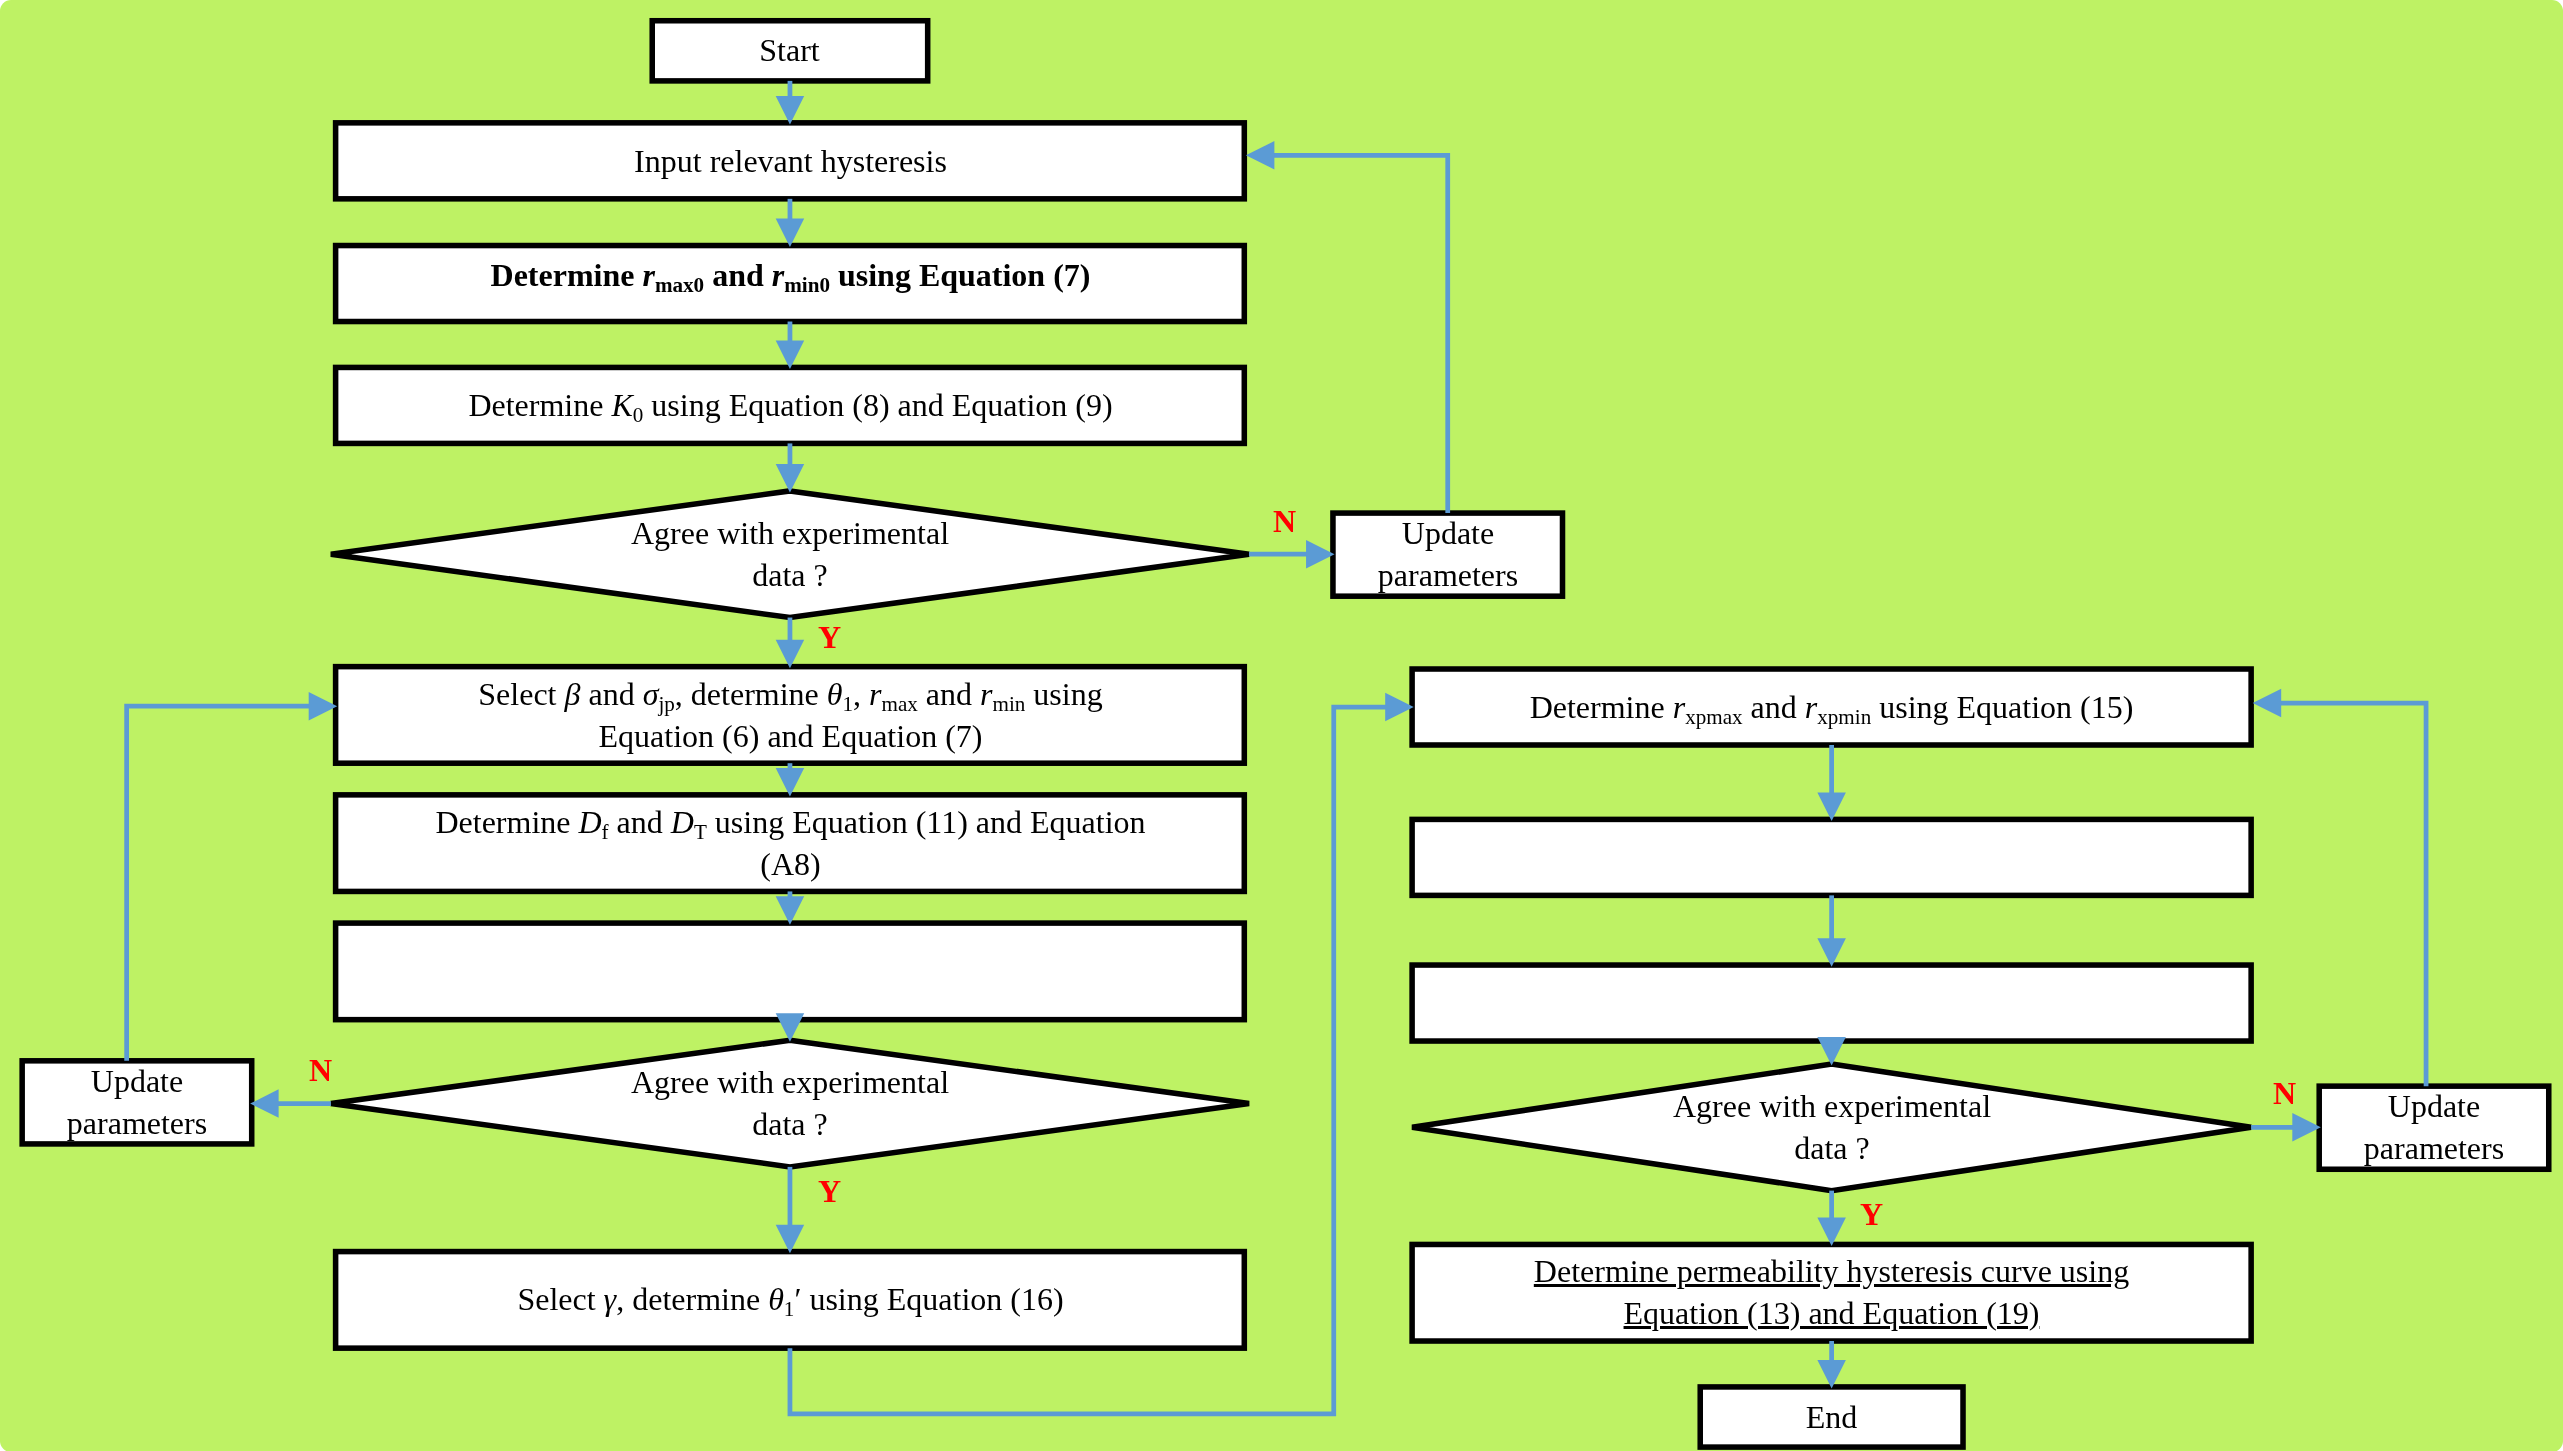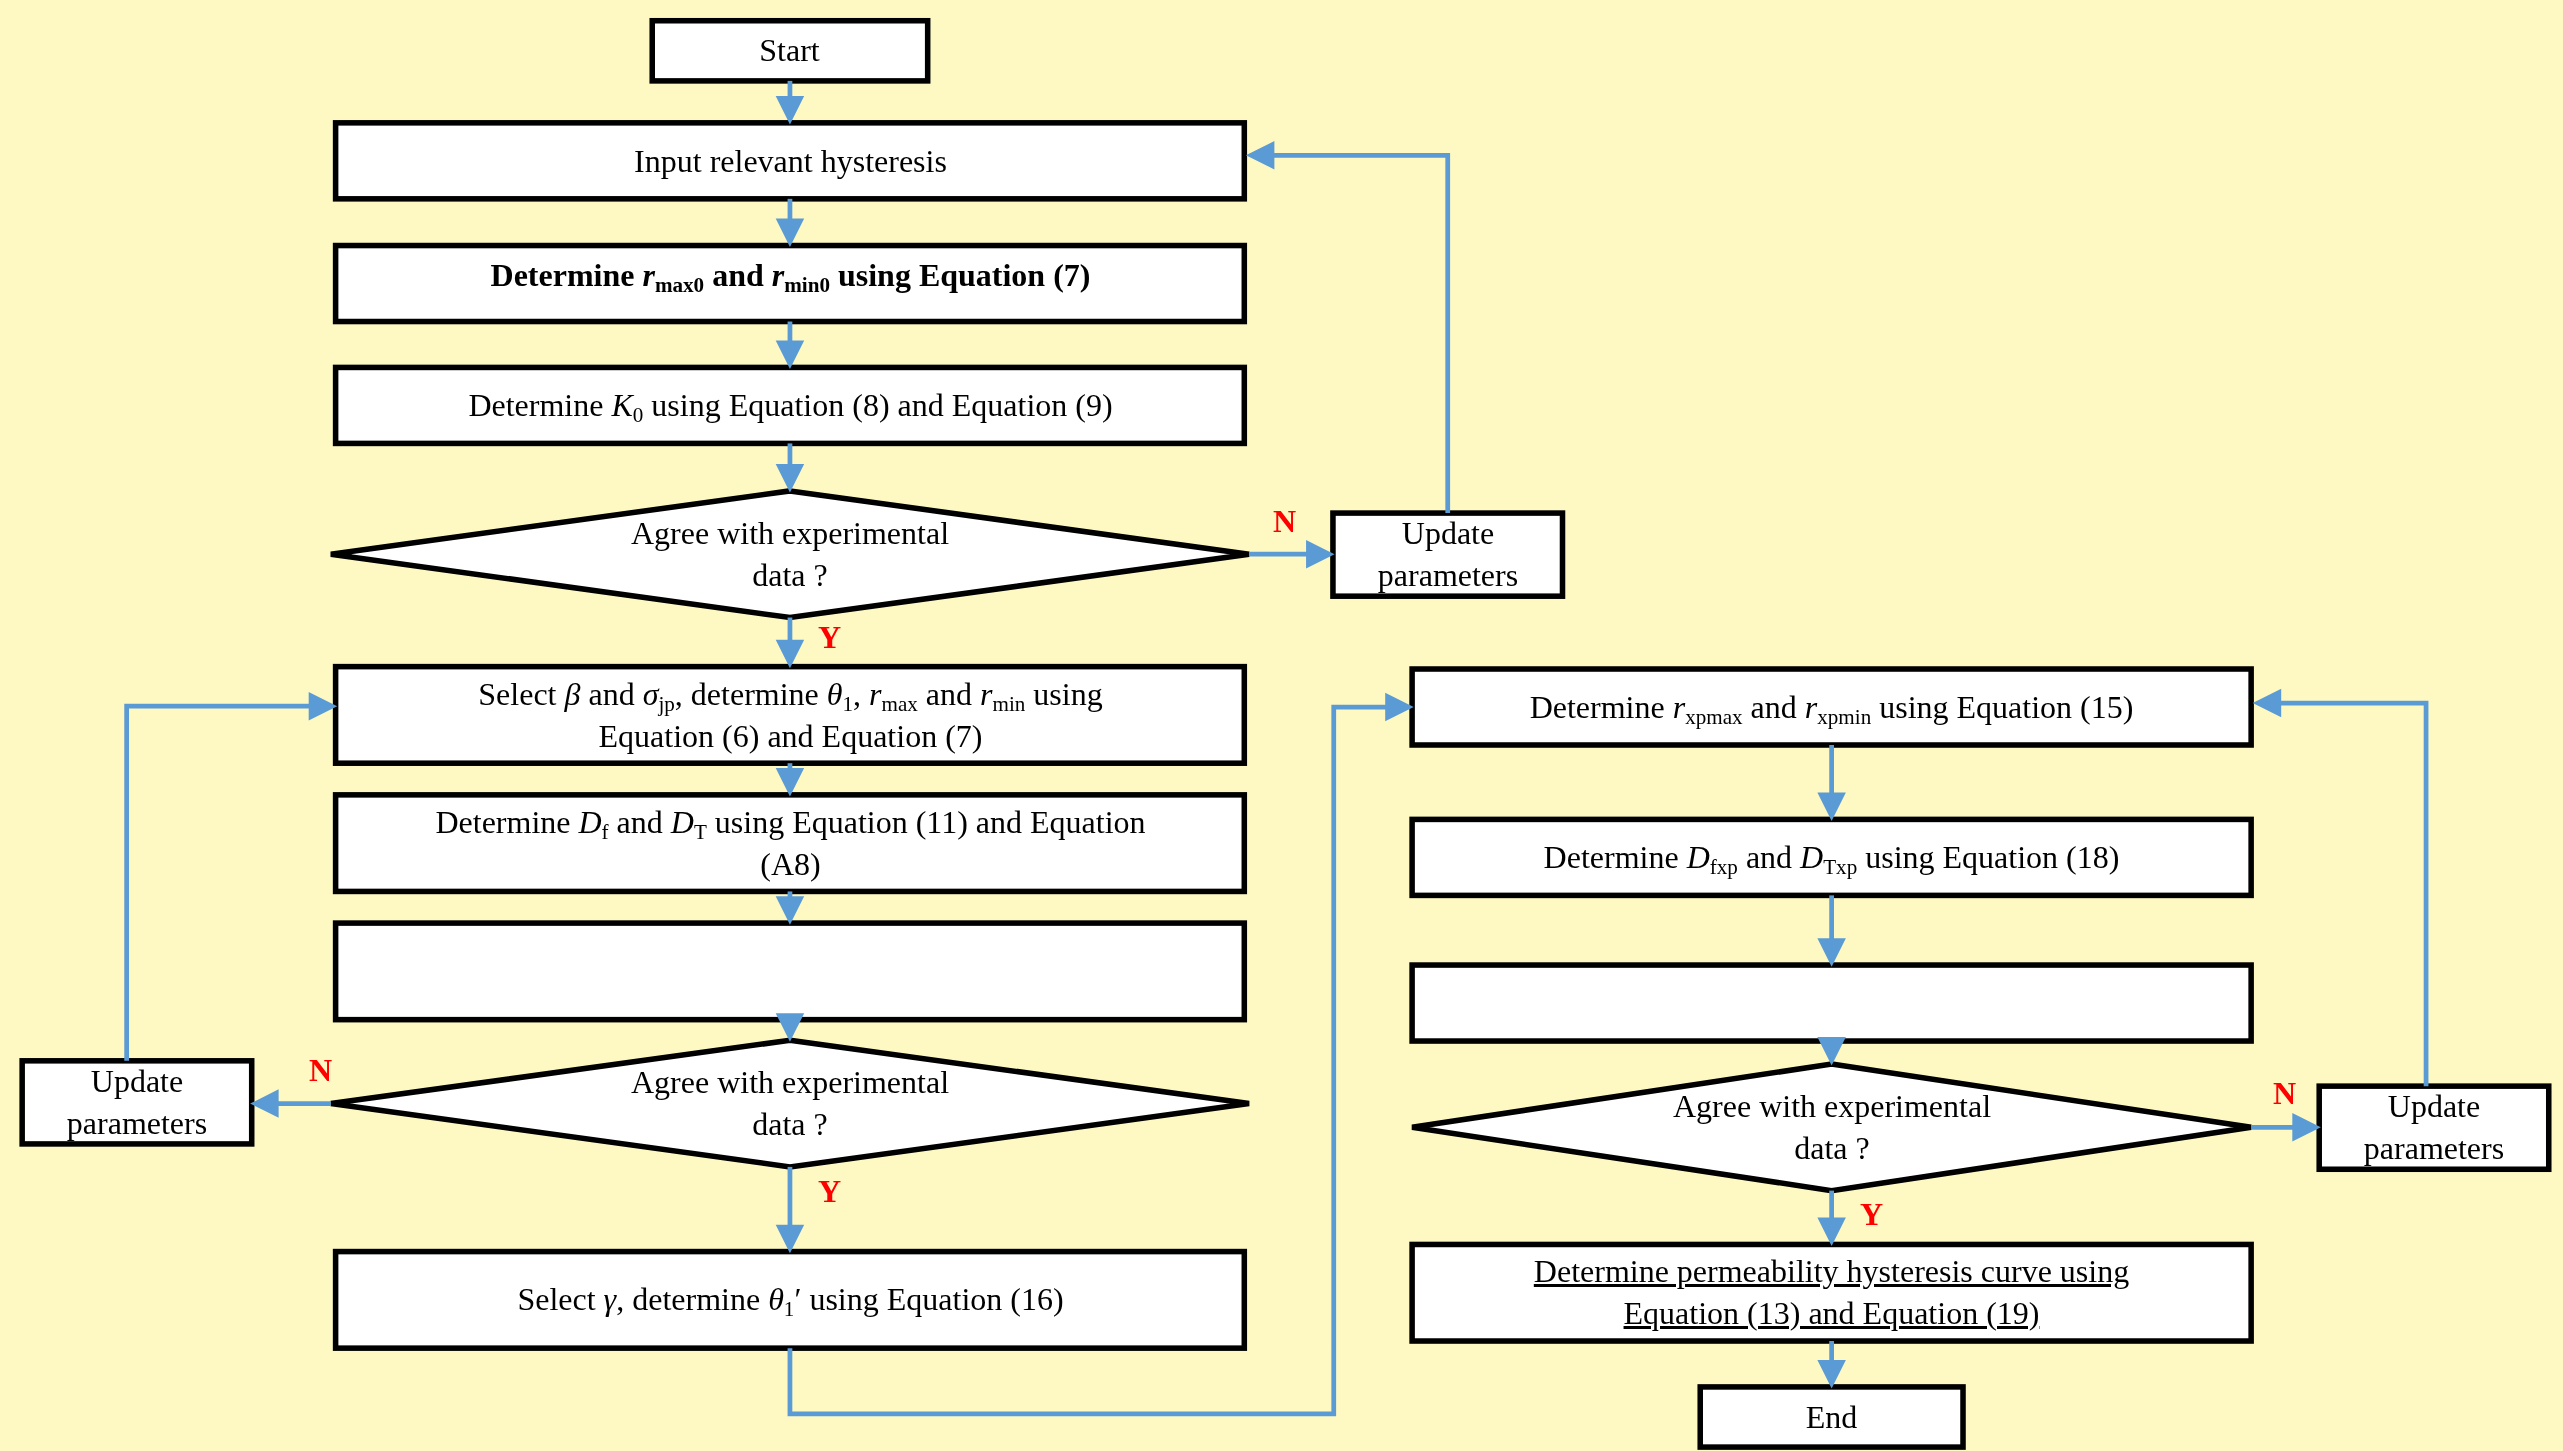--- a/index.html
+++ b/index.html
@@ -4,23 +4,24 @@
 <style>
   html, body {
     margin: 0;
     padding: 0;
     background: #ffffff;
   }
   #stage {
     position: relative;
     width: 2563px;
     height: 1452px;
-    background: #fef9c3;
+    background: #bef264;
     font-family: "Liberation Serif", serif;
     overflow: hidden;
+    border-radius: 11px;
   }
   #flow {
     position: absolute;
     top: 0; left: 0;
     width: 2563px;
     height: 1452px;
   }
   .node-rect {
     fill: #ffffff;
     stroke: #000000;
@@ -251,23 +252,20 @@
 parameters</div>
 
   <div class="node-label" style="left:336px; top:1251px; width:909px; height:97px;">
     <span>Select <i class="it">γ</i>, determine <i class="it">θ</i><sub>1</sub>′ using Equation (16)</span>
   </div>
 
   <div class="node-label" style="left:1412px; top:669px; width:839px; height:76px;">
     <span>Determine <i class="it">r</i><sub>xpmax</sub> and <i class="it">r</i><sub>xpmin</sub> using Equation (15)</span>
   </div>
 
-  <div class="node-label" style="left:1412px; top:819px; width:839px; height:76px;">
-    <span>Determine <i class="it">D</i><sub>fxp</sub> and <i class="it">D</i><sub>Txp</sub> using Equation (18)</span>
-  </div>
 
 
   <div class="node-label two-line" style="left:1539px; top:1064px; width:586px; height:127px;">Agree with experimental
 data ?</div>
 
   <div class="node-label two-line" style="left:2319px; top:1086px; width:230px; height:83px;">Update
 parameters</div>
 
   <div class="node-label two-line" style="left:1412px; top:1244px; width:839px; height:97px;text-decoration:underline;">Determine permeability hysteresis curve using
 Equation (13) and Equation (19)</div>

